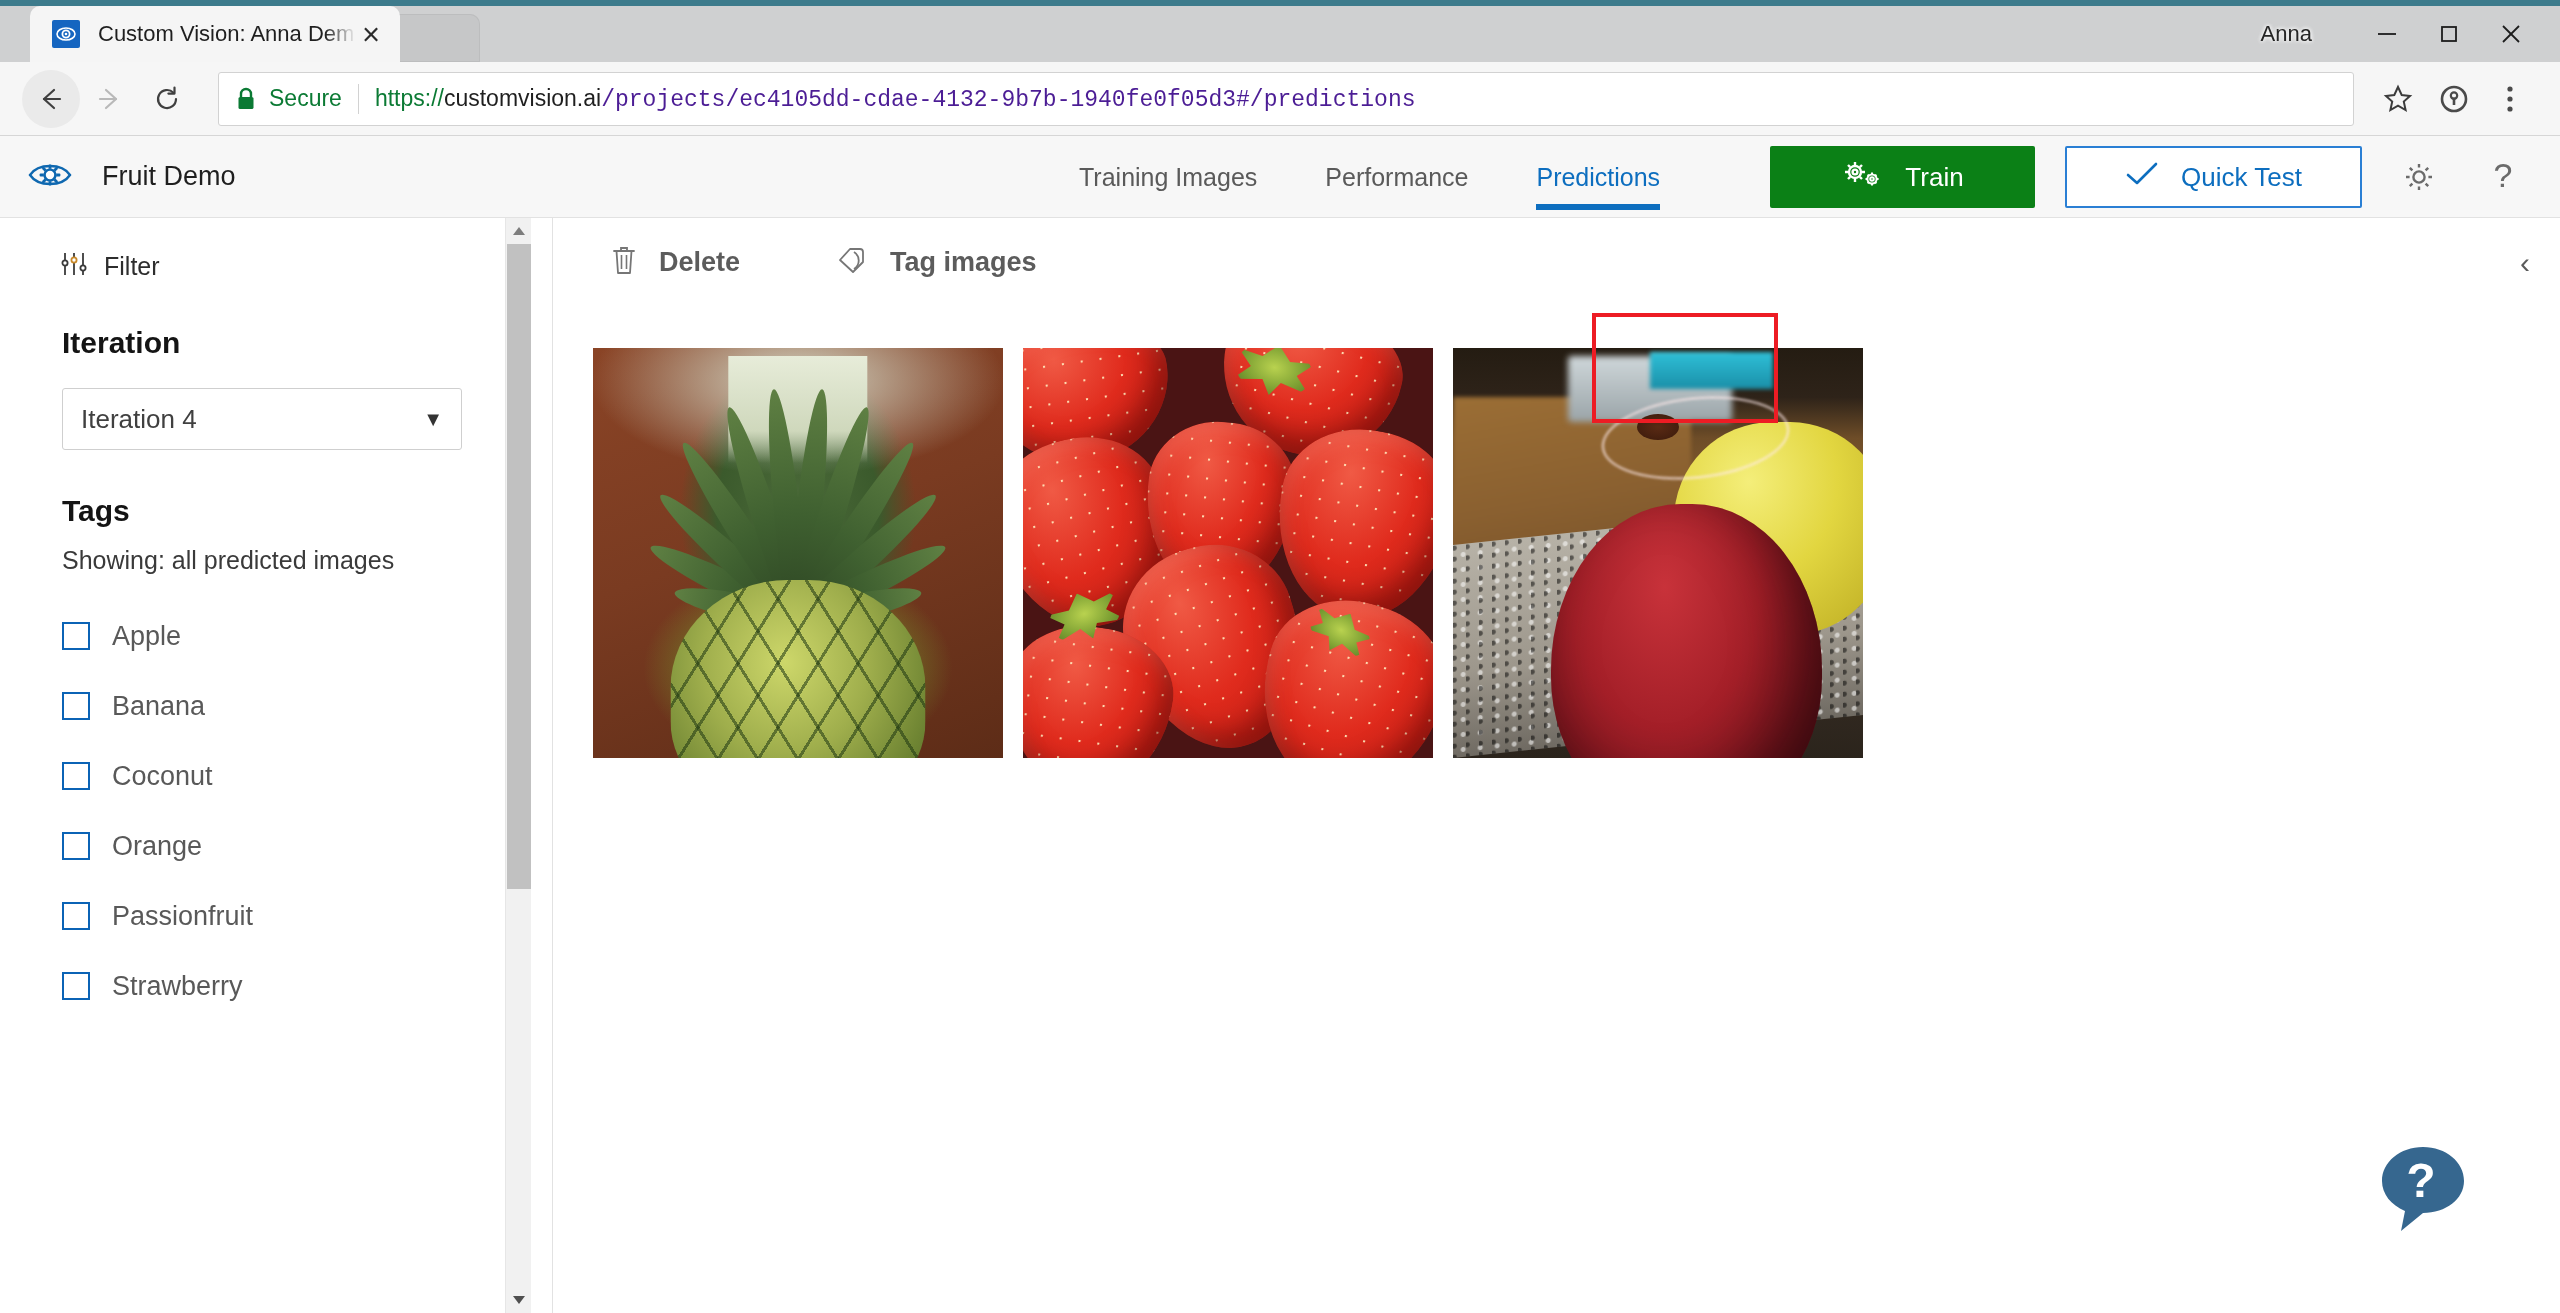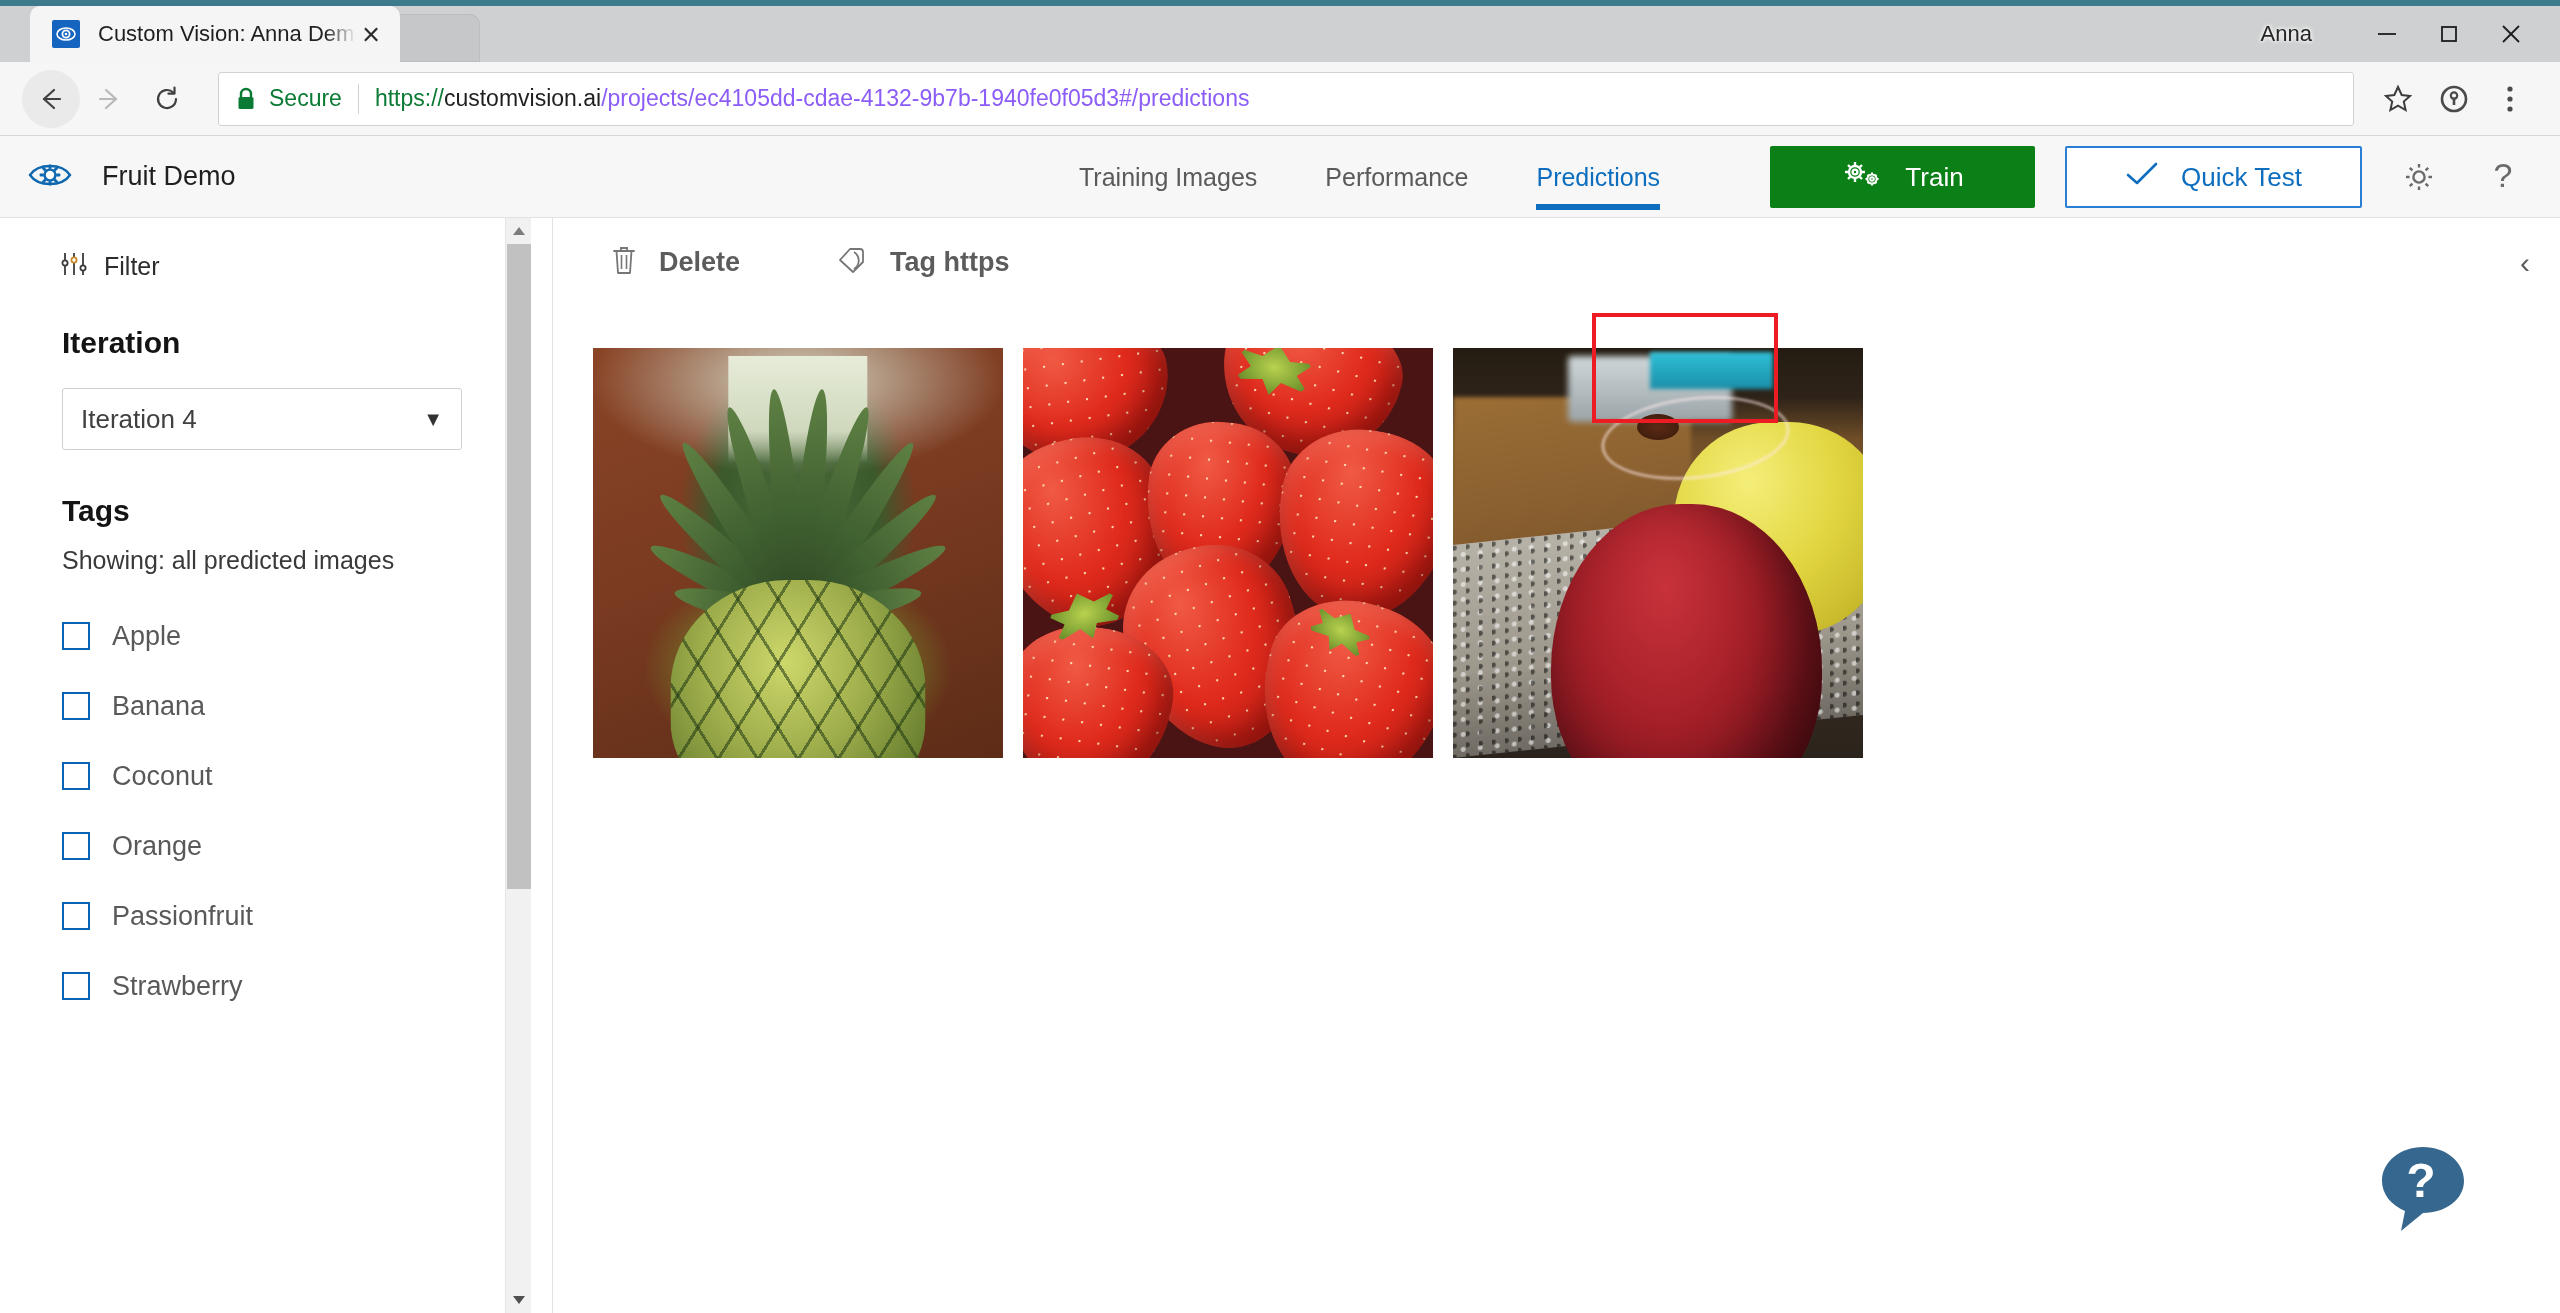--- a/index.html
+++ b/index.html
@@ -68,21 +68,21 @@
     flex: 1; height: 54px; margin: 0 16px 0 22px; background:#ffffff;
     border: 1px solid #d2d2d2; border-radius: 3px;
     display:flex; align-items:center; padding: 0 16px;
   }
   .lock-icon { margin-right: 12px; display:flex; }
   .secure-word { color:#0b7a34; font-size: 23px; margin-right: 16px; }
   .omni-sep { width:1px; height: 30px; background:#d2d2d2; margin-right: 16px; }
   .url { font-size: 23px; white-space: nowrap; }
   .url .scheme { color:#0b7a34; }
   .url .host { color:#1f1f1f; }
-  .url .path { color:#8b5cf6; }
+  .url .path { color:#4c1d95;font-family:Liberation Mono, monospace; }
 
   .tb-icon { width: 56px; height: 56px; display:flex; align-items:center; justify-content:center; }
 
   
   .app { flex: 1; display:flex; flex-direction: column; background:#ffffff; min-height: 0; }
 
   .app-header {
     height: 82px; background:#f7f7f7; border-bottom: 1px solid #e2e2e2;
     display:flex; align-items:center; position:relative; flex:none;
   }
@@ -534,21 +534,21 @@
             </span>
             <span class="lbl">Delete</span>
           </div>
           <div class="tb-action" style="margin-left:36px;">
             <span>
               <svg width="32" height="30" viewBox="0 0 32 30">
                 <path d="M4 15 L14 4 h10 a3 3 0 0 1 3 3 v10 L17 27 Z" fill="none" stroke="#767676" stroke-width="1.8" stroke-linejoin="round"></path>
                 <path d="M18 7 a10 10 0 0 1 0 17" fill="none" stroke="#767676" stroke-width="1.8"></path>
               </svg>
             </span>
-            <span class="lbl">Tag https</span>
+            <span class="lbl">Tag images</span>
           </div>
           <span class="collapse-arrow">‹</span>
         </div>
 
         <div class="thumb-grid">
 
           <div class="thumb">
             <div class="ph-pineapple">
               <div class="leaf" style="transform: translateX(-50%) rotate(-64deg) scaleY(.78);"></div>
               <div class="leaf" style="transform: translateX(-50%) rotate(-48deg) scaleY(.88);"></div>

